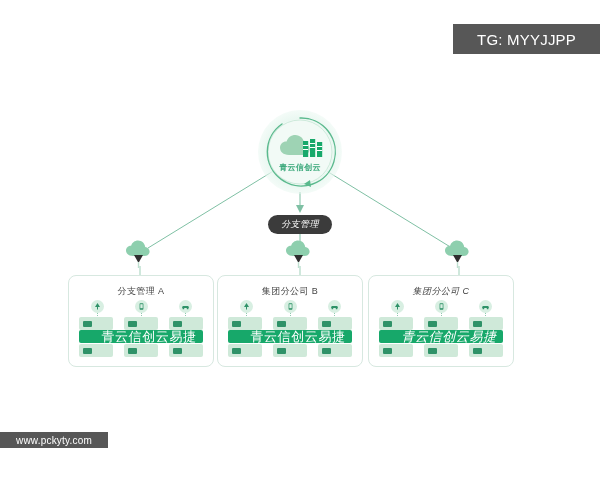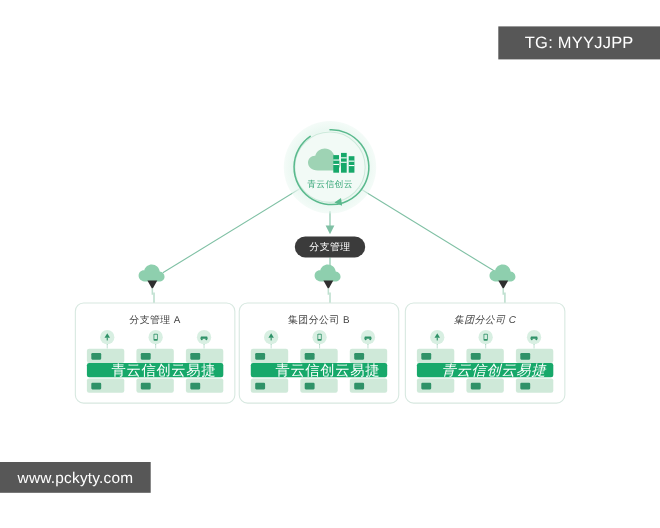--- a/index.html
+++ b/index.html
@@ -38,23 +38,23 @@
   #tg-badge {
     right: 0px;
     top: 8px;
     height: 30px;
     padding: 0 24px;
     margin-top: 16px;
   }
   #watermark-badge {
     left: 0px;
     bottom: 32px;
-    height: 28px;
+    height: 16px;
     padding: 0 16px;
-    font-size: 14px;
+    font-size: 10px;
   }
 
   
   #links {
     position: absolute;
     left: 0;
     top: 0;
     width: 600px;
     height: 480px;
     pointer-events: none;
@@ -98,37 +98,39 @@
   #hub .logo .mark {
     width: 46px;
     height: 30px;
     margin-bottom: 1px;
   }
   #hub .logo .hub-label {
     font-size: 8px;
     color: #3aa87a;
     letter-spacing: 0.3px;
     line-height: 1;
+    font-weight: bold;
   }
 
   
   #pill {
     position: absolute;
     left: 268px;
     top: 215px;
     width: 64px;
     height: 19px;
     border-radius: 10px;
     background: #3b3b3b;
     color: #ffffff;
     font-size: 9px;
     display: flex;
     align-items: center;
     justify-content: center;
     letter-spacing: 0.4px;
+    font-style: italic;
   }
 
   
   .cloud-marker {
     position: absolute;
     width: 34px;
     height: 34px;
   }
   .cloud-marker svg { display: block; }
 

